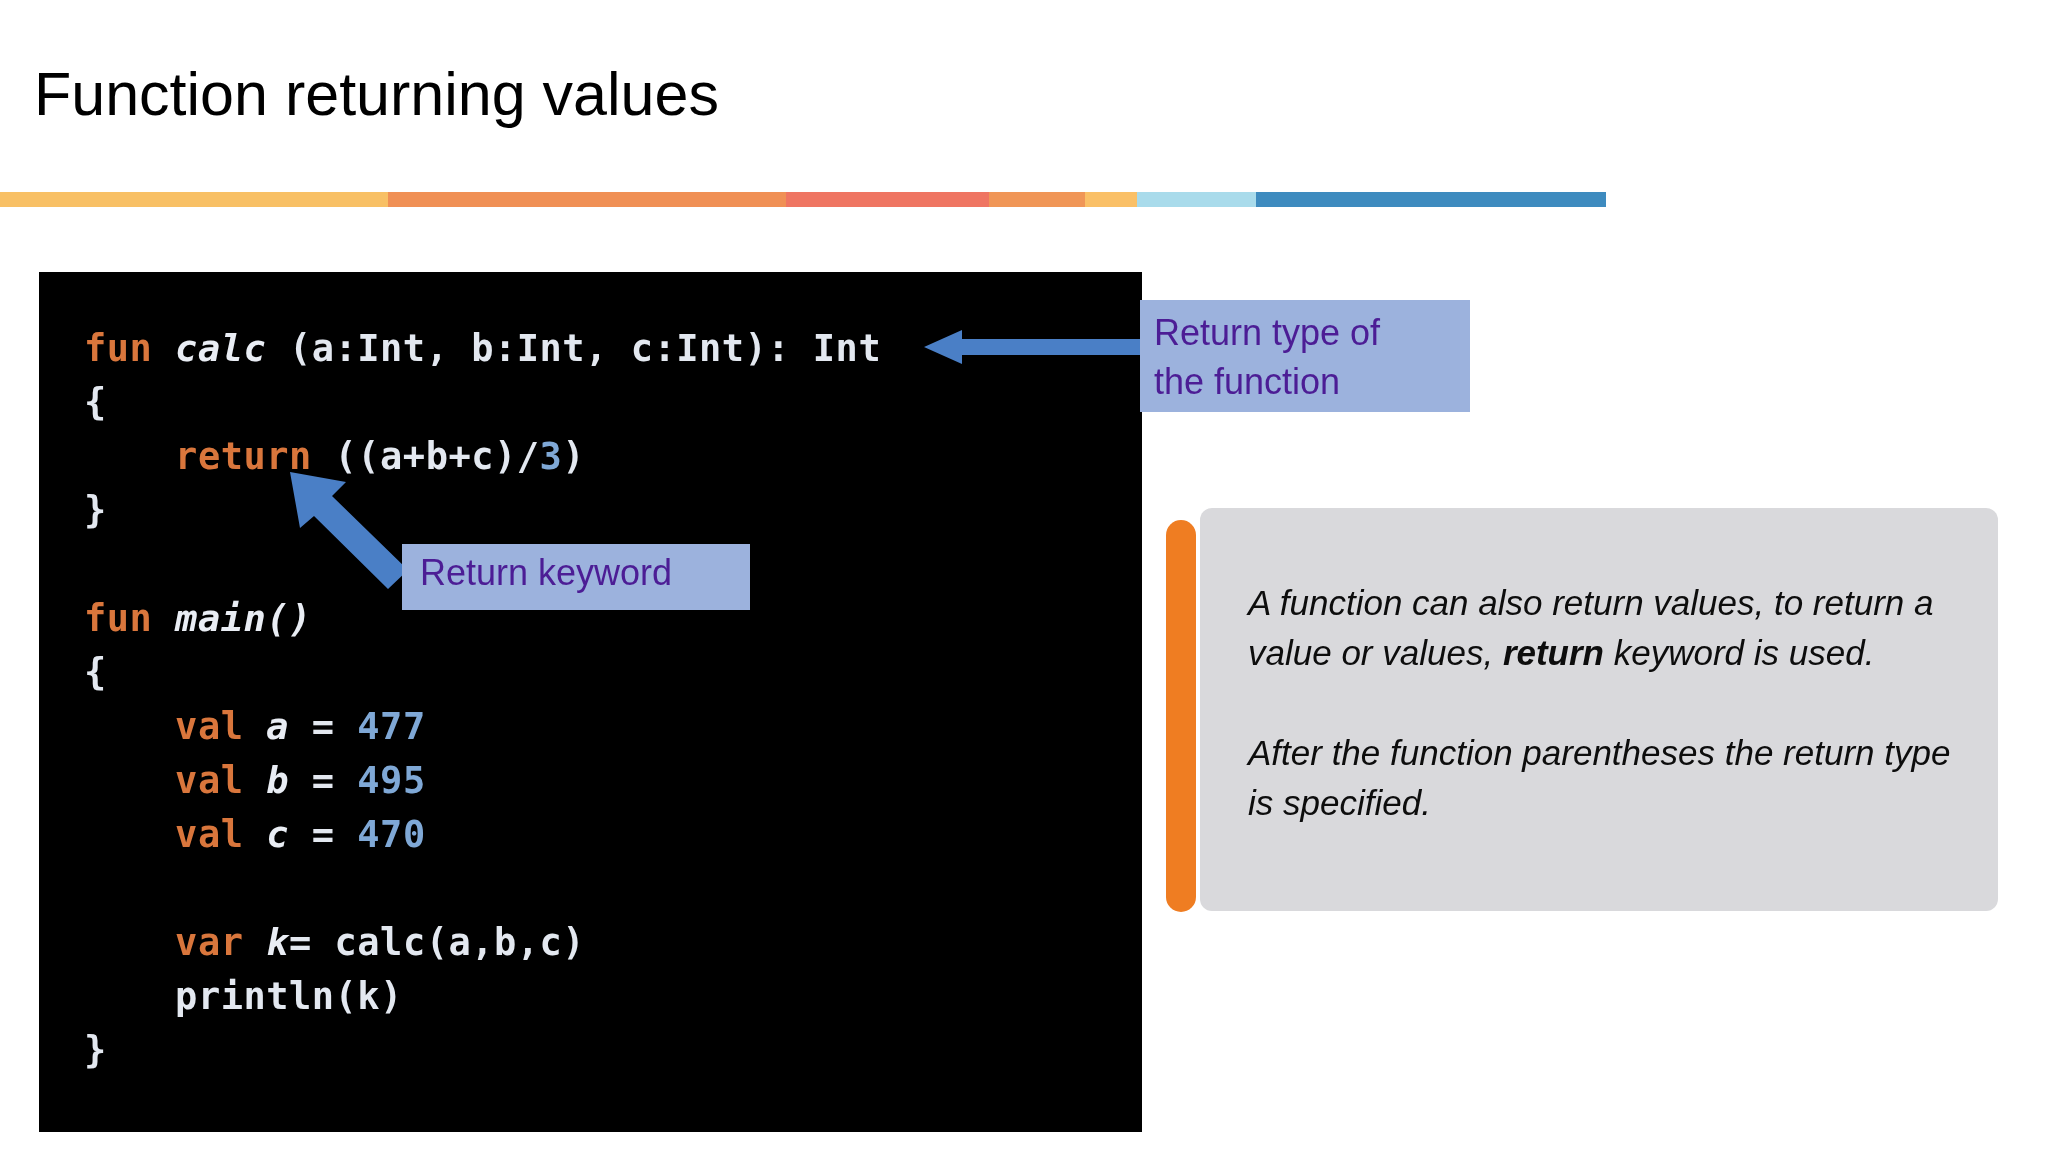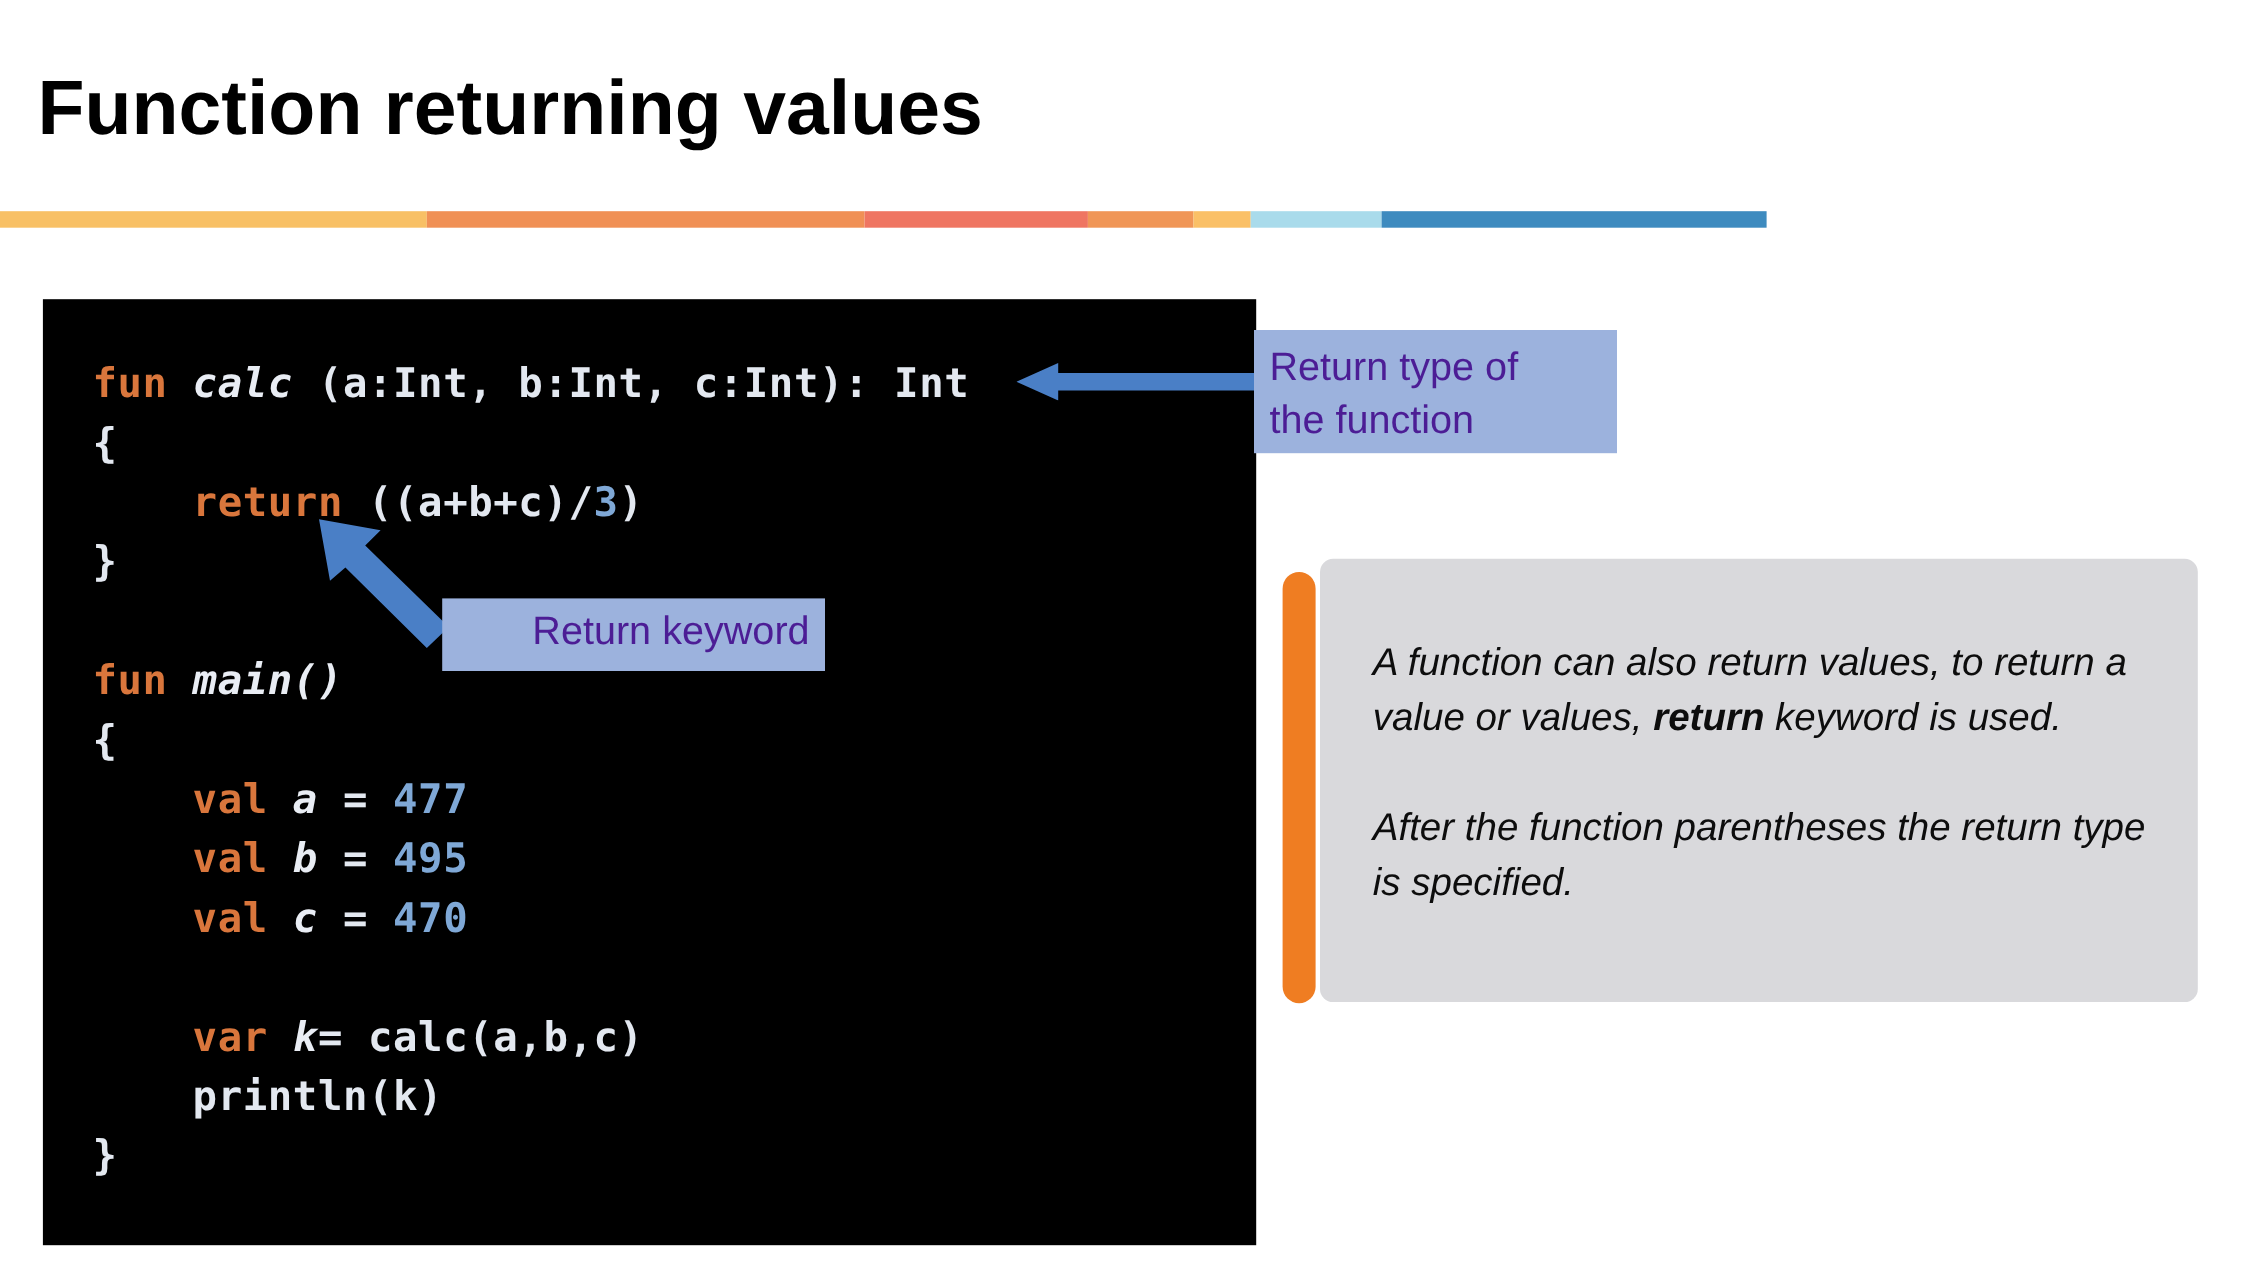--- a/index.html
+++ b/index.html
@@ -13,24 +13,24 @@
     position: relative;
     overflow: hidden;
     font-family: "Liberation Sans", sans-serif;
   }
 
   
   #slide-title {
     position: absolute;
     left: 34px;
     top: 62px;
-    font-size: 70px;
+    font-size: 61px;
     line-height: 1.05;
     color: #000000;
-    font-weight: 700;
+    font-weight: 400;
     letter-spacing: 0px;
     white-space: nowrap;
   }
 
   
   #divider-bar {
     position: absolute;
     left: 0px;
     top: 192px;
     width: 1606px;
@@ -99,21 +99,20 @@
     width: 330px;
     height: 112px;
   }
   #callout-return-keyword {
     left: 402px;
     top: 544px;
     width: 348px;
     height: 66px;
     padding-top: 4px;
     padding-left: 18px;
-    text-align: right;
   }
 
   
   #info-panel {
     position: absolute;
     left: 1200px;
     top: 508px;
     width: 798px;
     height: 403px;
     background: #d9d9dc;

